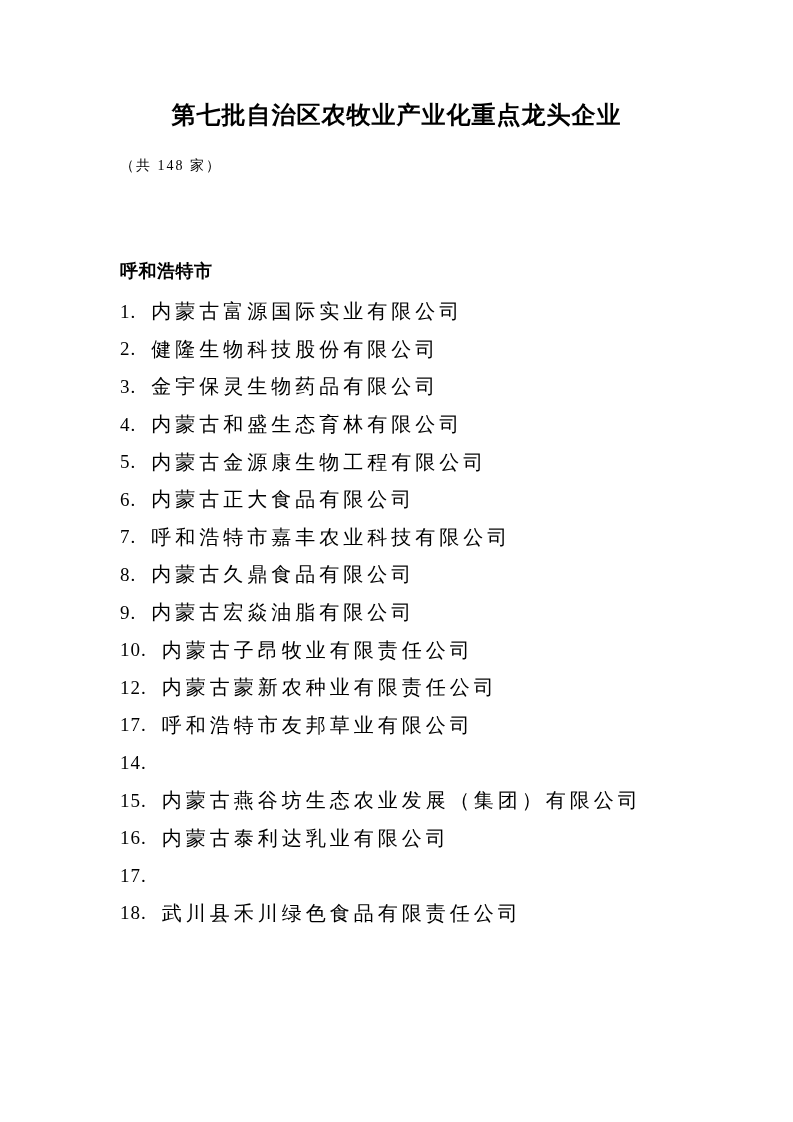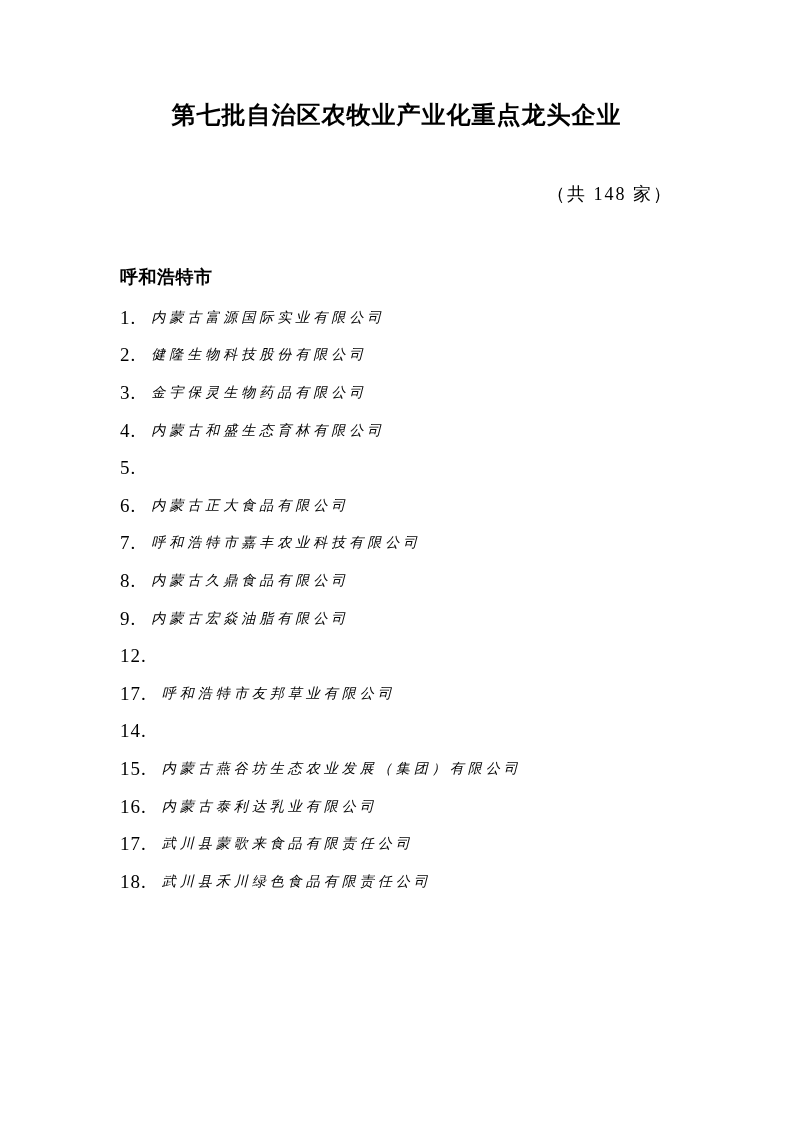--- a/index.html
+++ b/index.html
@@ -24,29 +24,29 @@
   .title-block {
     text-align: center;
     font-family: "Liberation Sans", "DejaVu Sans", sans-serif;
     font-weight: bold;
     font-size: 24px;
     line-height: 38px;
     letter-spacing: 1px;
     margin-right: 30px; 
   }
   .count-note {
-    margin-top: 48px;
+    margin-top: 20px;
     margin-right: 30px;
-    text-align: right;
-    font-size: 18px;
+    text-align: left;
+    font-size: 14px;
     letter-spacing: 2px;
     line-height: 24px;
   }
   .section-header {
-    margin-top: 58px;
+    margin-top: 80px;
     font-family: Liberation Serif, serif;
     font-weight: bold;
     font-size: 18px;
     line-height: 26px;
     letter-spacing: 0.5px;
   }
   .company-list {
     margin-top: 9px;
   }
   .row {
@@ -55,23 +55,22 @@
     align-items: center;
     white-space: nowrap;
   }
   .row .num {
     display: inline-block;
     font-size: 19px;
     margin-right: 15px;
     letter-spacing: 1px;
   }
   .row .name {
-    font-size: 14px;
+    font-size: 20px;
     letter-spacing: 4px;
-    font-style: italic;
   }
 </style>
 </head>
 <body>
 
 <div class="page">
 
   <div class="title-block">
     <div>第七批自治区农牧业产业化重点龙头企业</div>
   </div>
@@ -92,58 +91,63 @@
     <div class="row">
         <span class="num">3.</span>
         <span class="name">金宇保灵生物药品有限公司</span>
       </div>
     <div class="row">
         <span class="num">4.</span>
         <span class="name">内蒙古和盛生态育林有限公司</span>
       </div>
     <div class="row">
         <span class="num">5.</span>
+        <span class="name">内蒙古金源康生物工程有限公司</span>
       </div>
     <div class="row">
         <span class="num">6.</span>
         <span class="name">内蒙古正大食品有限公司</span>
       </div>
     <div class="row">
         <span class="num">7.</span>
         <span class="name">呼和浩特市嘉丰农业科技有限公司</span>
       </div>
     <div class="row">
         <span class="num">8.</span>
         <span class="name">内蒙古久鼎食品有限公司</span>
       </div>
     <div class="row">
         <span class="num">9.</span>
         <span class="name">内蒙古宏焱油脂有限公司</span>
       </div>
     <div class="row">
+        <span class="num">10.</span>
+        <span class="name">内蒙古子昂牧业有限责任公司</span>
+      </div>
+    <div class="row">
         <span class="num">12.</span>
+        <span class="name">内蒙古蒙新农种业有限责任公司</span>
       </div>
     <div class="row">
         <span class="num">17.</span>
         <span class="name">呼和浩特市友邦草业有限公司</span>
       </div>
     <div class="row">
         <span class="num">14.</span>
       </div>
     <div class="row">
         <span class="num">15.</span>
         <span class="name">内蒙古燕谷坊生态农业发展（集团）有限公司</span>
       </div>
     <div class="row">
         <span class="num">16.</span>
         <span class="name">内蒙古泰利达乳业有限公司</span>
       </div>
     <div class="row">
         <span class="num">17.</span>
-        <span class="name">武川县蒙歌来食品有限责任公司</span>
       </div>
     <div class="row">
         <span class="num">18.</span>
         <span class="name">武川县禾川绿色食品有限责任公司</span>
       </div>
   </div>
 
 </div>
 
 </body></html>

